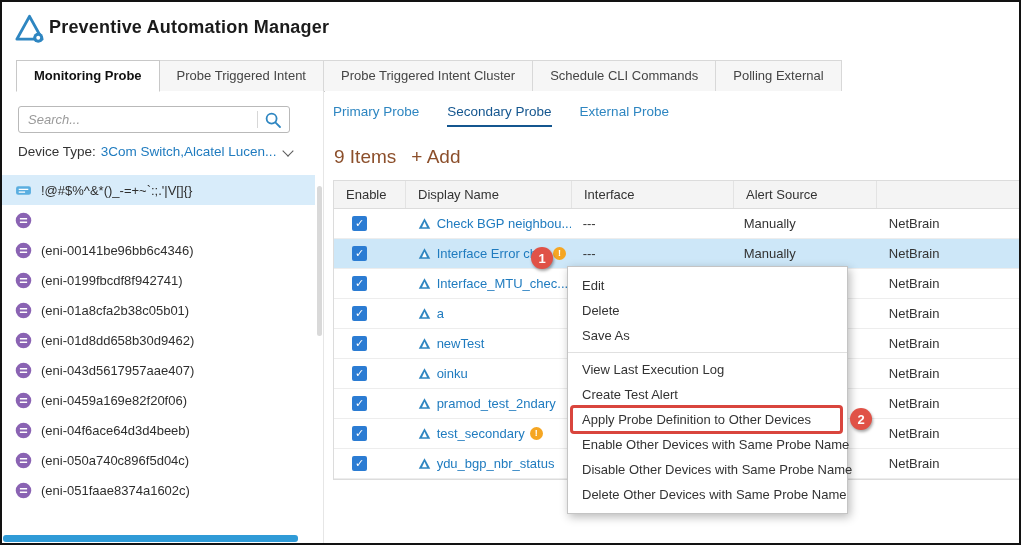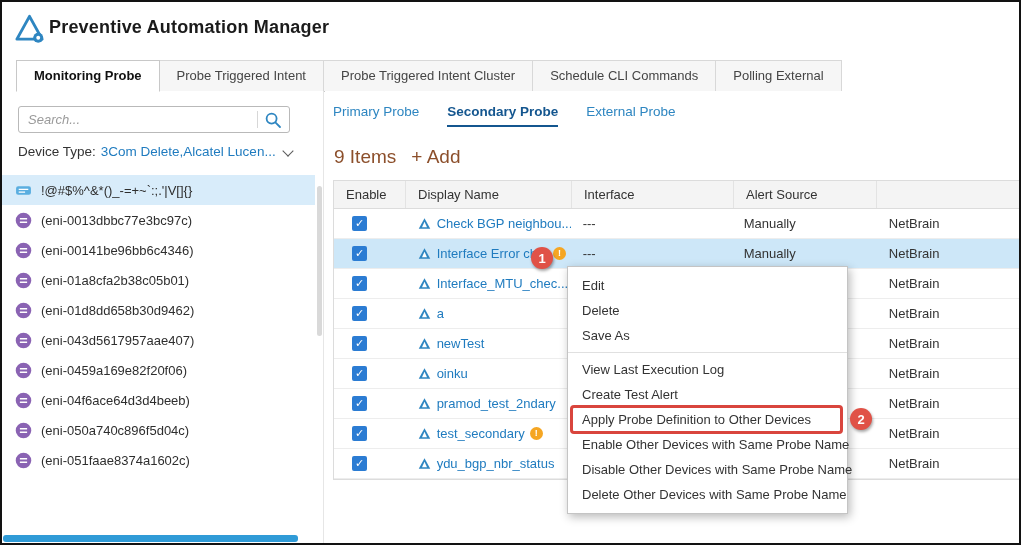--- a/index.html
+++ b/index.html
@@ -33,21 +33,21 @@
   .drow.selected{background:#d8ecfa}
   .dicon{width:17px;height:17px;margin-right:9px;flex:0 0 17px}
   .dicon svg{width:100%;height:100%}
   .vscroll{position:absolute;left:315px;top:95px;width:5px;height:150px;background:#d9d9d9;border-radius:3px}
   .hscroll{position:absolute;left:1px;bottom:1px;width:295px;height:7px;background:#2f9bd7;border-radius:3px}
 
   
   .main{position:absolute;left:323px;top:89px;right:0;bottom:0;background:#fff}
   .subtabs{position:absolute;left:8px;top:13px;display:flex;gap:28px;font-size:13.5px}
   .subtab{color:#2e86c1;cursor:pointer;padding-bottom:6px}
-  .subtab.active{color:#14568f;font-weight:700;border-bottom:2px solid #14568f}
+  .subtab.active{color:#14568f;font-weight:400;border-bottom:2px solid #14568f}
   .items-row{position:absolute;left:9px;top:55px;font-size:19px;color:#8c4f2b}
   .add-link{margin-left:15px;cursor:pointer;color:#8c4f2b}
 
   .table{position:absolute;left:8px;top:89px;right:0;border:1px solid #dcdcdc;border-right:none;background:#fff}
   .thead{display:flex;height:28px;background:#f4f4f4;border-bottom:1px solid #dcdcdc}
   .th{display:flex;align-items:center;padding-left:12px;font-size:13px;color:#333;border-right:1px solid #e3e3e3;overflow:hidden;white-space:nowrap}
   .trow{display:flex;height:30px;border-bottom:1px solid #ededed;background:#fff;align-items:center}
   .trow.selected{background:#cde7f8}
   .td{padding-left:12px;font-size:13px;color:#333;display:flex;align-items:center;overflow:hidden;white-space:nowrap}
   .td.name{color:#1f7bbf}
@@ -96,44 +96,50 @@
       <input placeholder="Search..." style="">
       <span class="search-sep"></span>
       <span class="search-icon">
         <svg viewBox="0 0 18 18">
             <circle cx="7.6" cy="7.6" r="5" fill="none" stroke="#2e86c1" stroke-width="1.8"></circle>
             <line x1="11.6" y1="11.6" x2="16" y2="16" stroke="#2e86c1" stroke-width="1.8" stroke-linecap="round"></line>
           </svg>
       </span>
     </div>
     <div class="devtype">
-      <span>Device Type:</span><span class="value">3Com Delete,Alcatel Lucen...</span>
+      <span>Device Type:</span><span class="value">3Com Switch,Alcatel Lucen...</span>
       <span class="chev"></span>
     </div>
     <div class="device-list">
         <div class="drow selected">
           <span class="dicon"><svg viewBox="0 0 16 16">
               <rect x="1" y="4" width="14" height="8" rx="2" fill="#5aaee0"></rect>
               <path d="M3.5 7h9M3.5 9.5h6" stroke="#fff" stroke-width="1.2"></path>
             </svg></span>
           <span class="dlabel">!@#$%^&amp;*()_-=+~`:;.'|V[]{}</span>
         </div>
         <div class="drow">
           <span class="dicon"><svg viewBox="0 0 16 16">
               <circle cx="8" cy="8" r="7.3" fill="#8a63b3"></circle>
               <path d="M4.6 6.4h6.8M4.6 9.6h6.8" stroke="#fff" stroke-width="1.4"></path>
             </svg></span>
-          <span class="dlabel">(eni-0013dbbc77e3bc97c)</span>
         </div>
         <div class="drow">
           <span class="dicon"><svg viewBox="0 0 16 16">
               <circle cx="8" cy="8" r="7.3" fill="#8a63b3"></circle>
               <path d="M4.6 6.4h6.8M4.6 9.6h6.8" stroke="#fff" stroke-width="1.4"></path>
             </svg></span>
           <span class="dlabel">(eni-00141be96bb6c4346)</span>
+        </div>
+        <div class="drow">
+          <span class="dicon"><svg viewBox="0 0 16 16">
+              <circle cx="8" cy="8" r="7.3" fill="#8a63b3"></circle>
+              <path d="M4.6 6.4h6.8M4.6 9.6h6.8" stroke="#fff" stroke-width="1.4"></path>
+            </svg></span>
+          <span class="dlabel">(eni-0199fbcdf8f942741)</span>
         </div>
         <div class="drow">
           <span class="dicon"><svg viewBox="0 0 16 16">
               <circle cx="8" cy="8" r="7.3" fill="#8a63b3"></circle>
               <path d="M4.6 6.4h6.8M4.6 9.6h6.8" stroke="#fff" stroke-width="1.4"></path>
             </svg></span>
           <span class="dlabel">(eni-01a8cfa2b38c05b01)</span>
         </div>
         <div class="drow">
           <span class="dicon"><svg viewBox="0 0 16 16">

